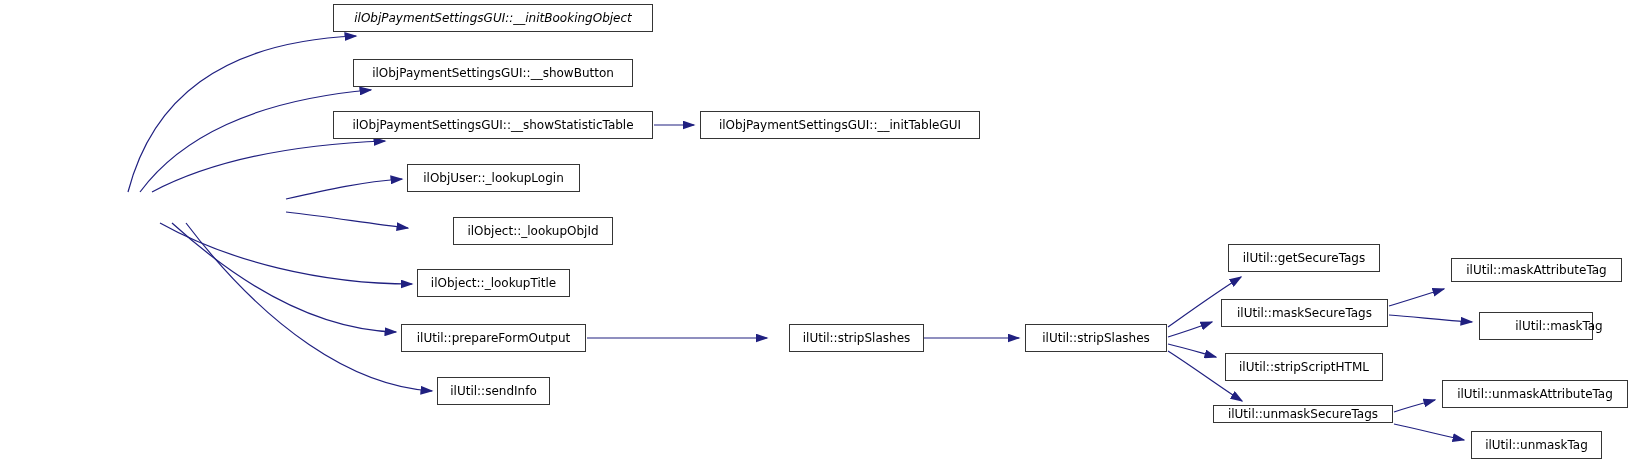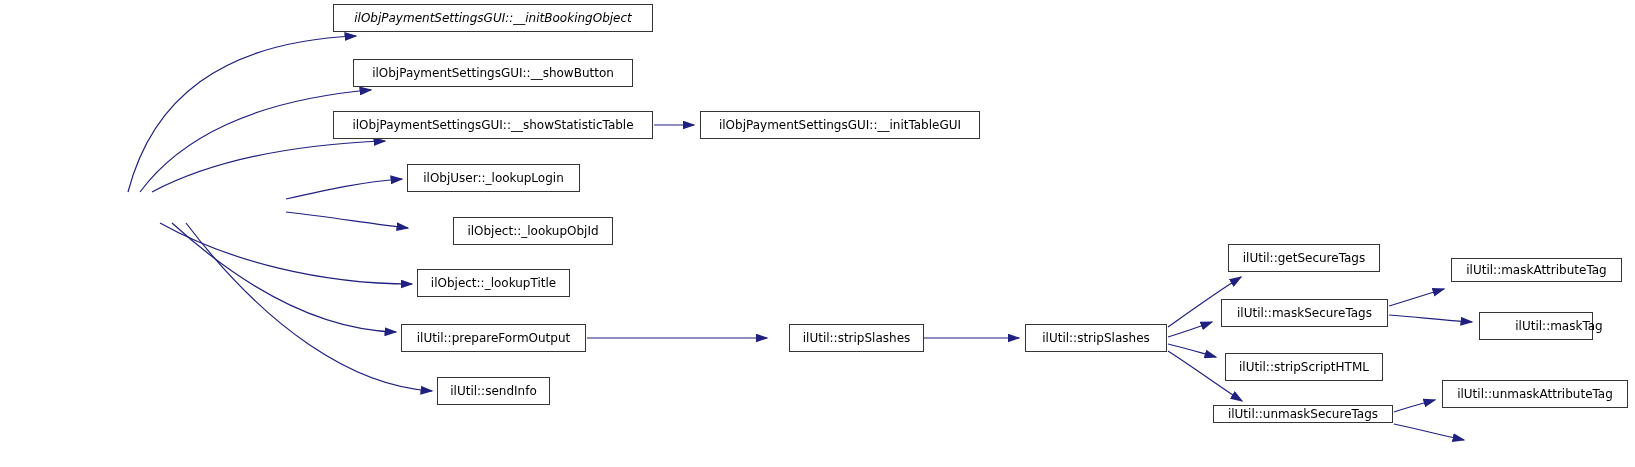--- a/index.html
+++ b/index.html
@@ -91,13 +91,14 @@
     <div class="node" style="left: 437px; top: 377px; width: 113px; height: 28px;">ilUtil::sendInfo</div>
     <div class="node" style="left: 789px; top: 324px; width: 135px; height: 28px;">ilUtil::stripSlashes</div>
     <div class="node" style="left: 1025px; top: 324px; width: 142px; height: 28px;">ilUtil::stripSlashes</div>
     <div class="node" style="left: 1228px; top: 244px; width: 152px; height: 28px;">ilUtil::getSecureTags</div>
     <div class="node" style="left: 1221px; top: 299px; width: 167px; height: 28px;">ilUtil::maskSecureTags</div>
     <div class="node" style="left: 1225px; top: 353px; width: 158px; height: 28px;">ilUtil::stripScriptHTML</div>
     <div class="node" style="left: 1213px; top: 405px; width: 180px; height: 18px;">ilUtil::unmaskSecureTags</div>
     <div class="node" style="left: 1451px; top: 258px; width: 171px; height: 24px;">ilUtil::maskAttributeTag</div>
     <div class="node" style="left: 1479px; top: 312px; width: 114px; height: 28px; padding-left: 48px;">ilUtil::maskTag</div>
     <div class="node" style="left: 1442px; top: 380px; width: 186px; height: 28px;">ilUtil::unmaskAttributeTag</div>
+    <div class="node" style="left: 1471px; top: 431px; width: 131px; height: 28px;">ilUtil::unmaskTag</div>
   </div>
 
 </body></html>

